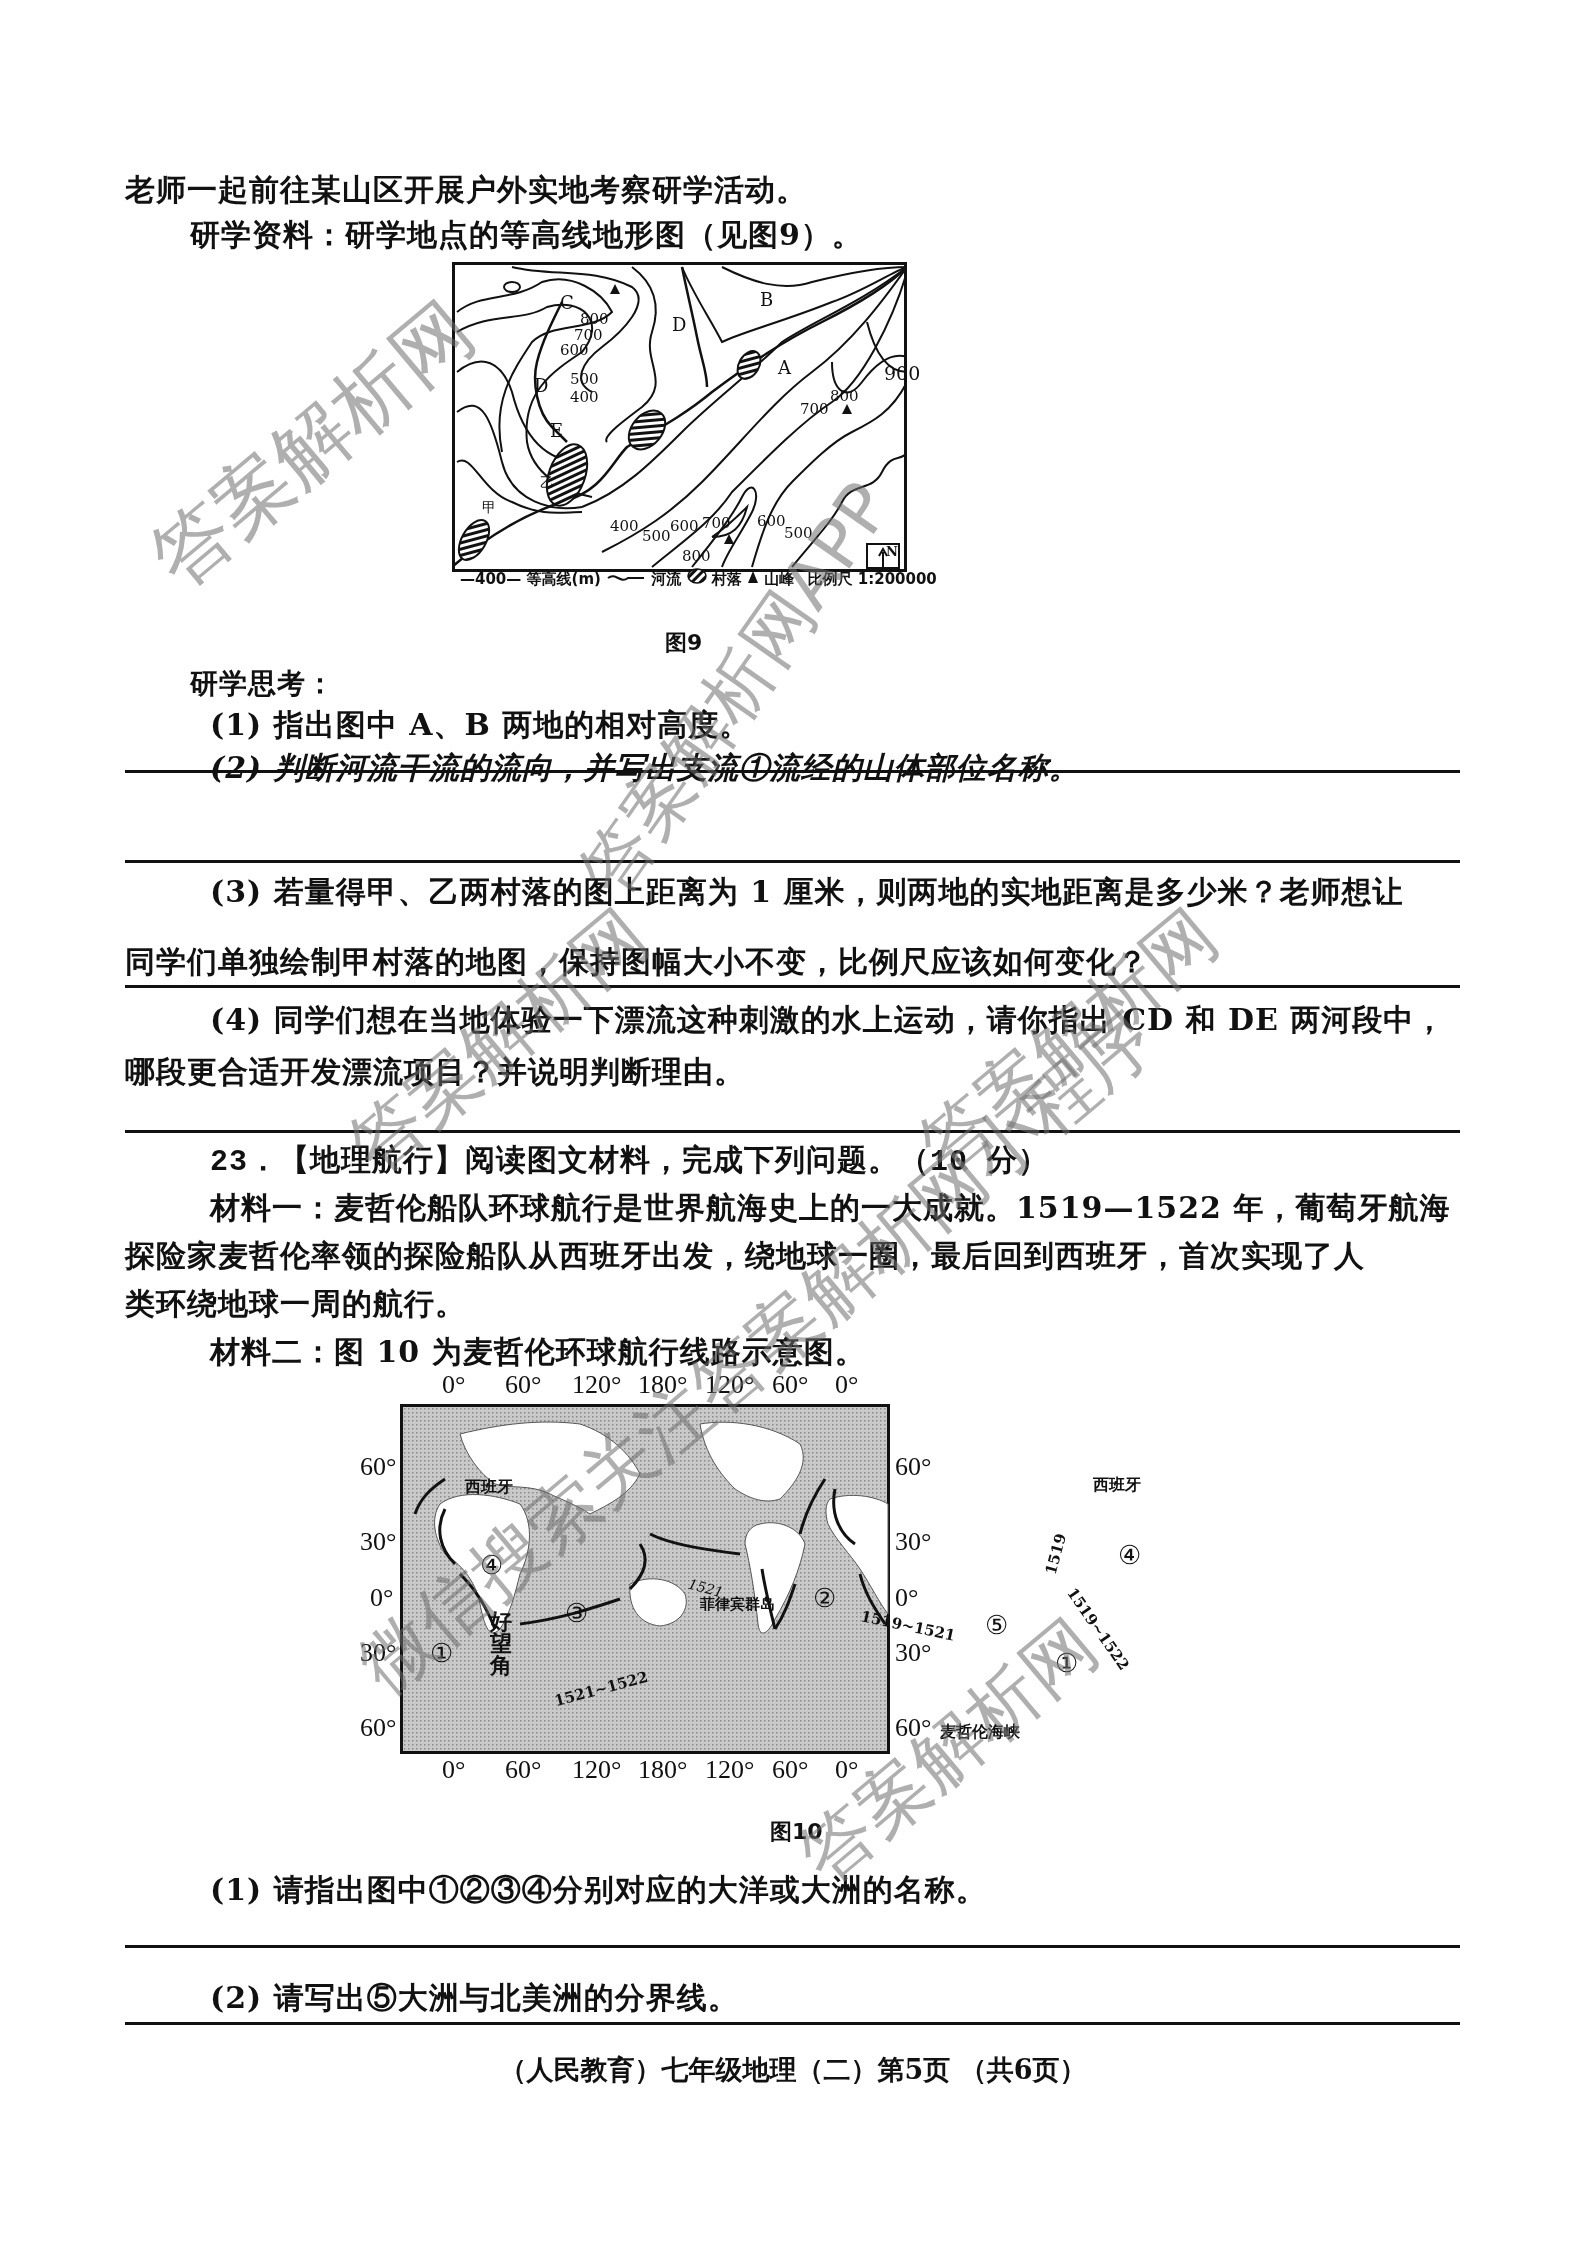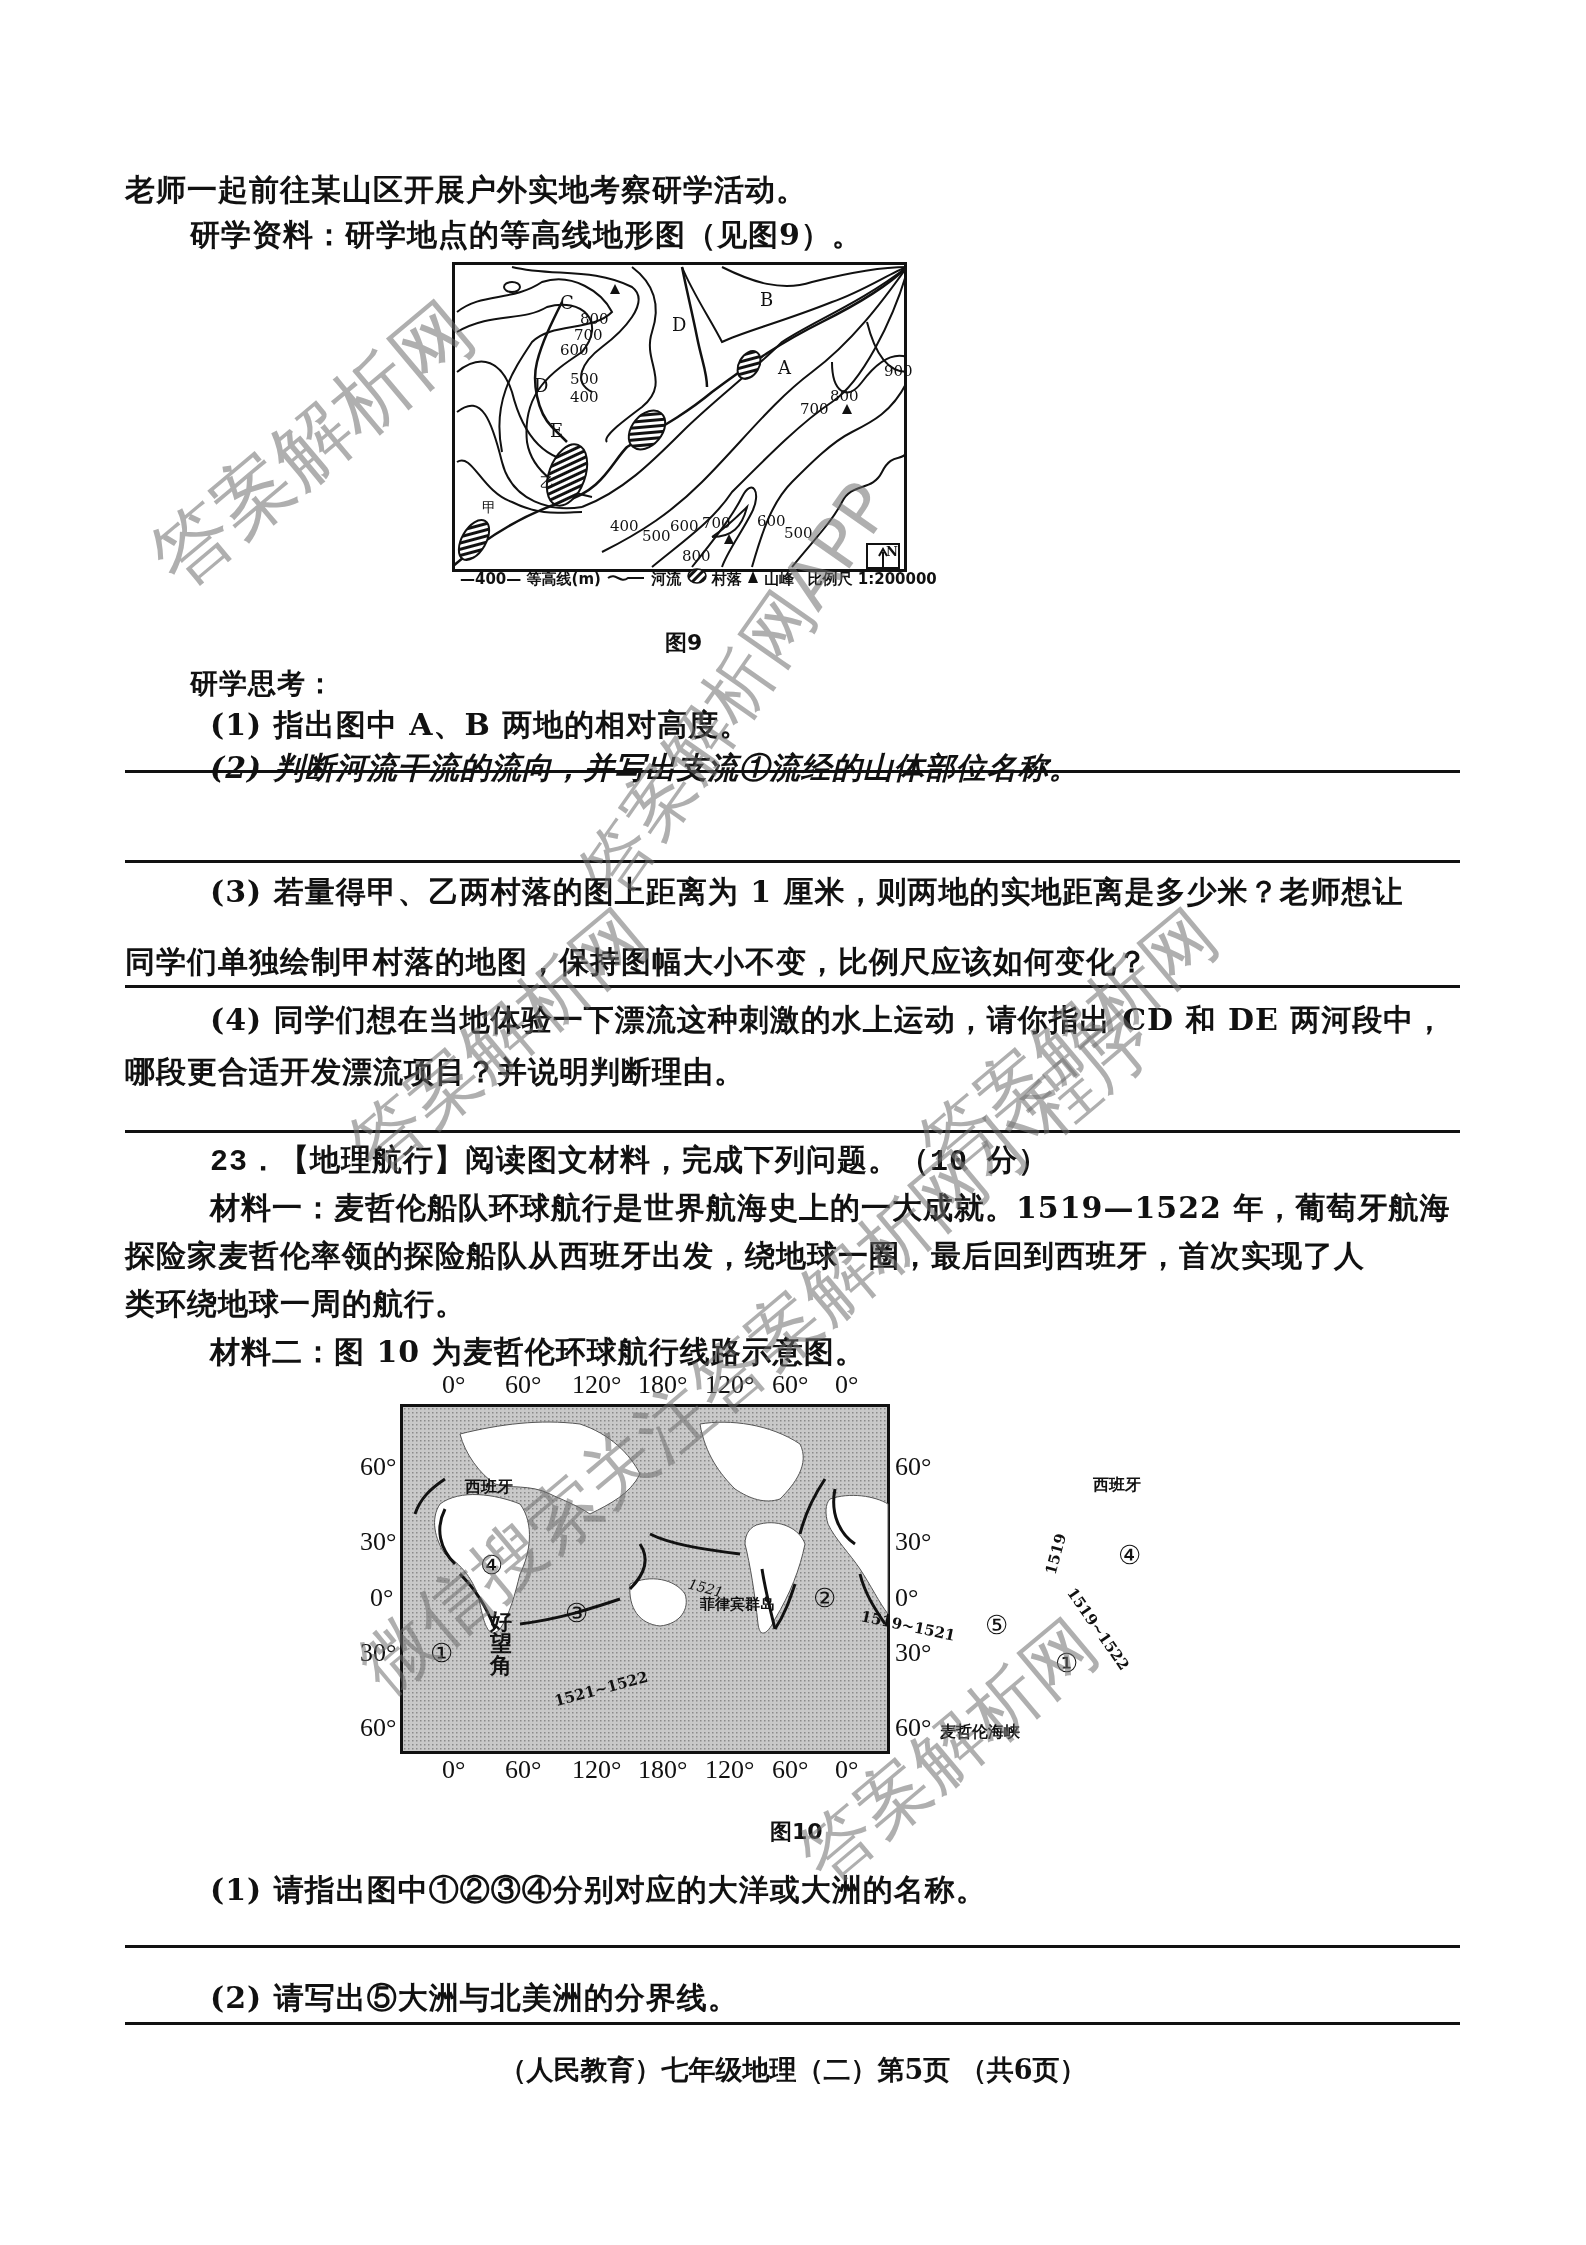--- a/index.html
+++ b/index.html
@@ -77,21 +77,21 @@
   <span style="position:absolute;left:108px;top:79px;font-size:15px;">600</span>
   <span style="position:absolute;left:118px;top:108px;font-size:15px;">500</span>
   <span style="position:absolute;left:118px;top:126px;font-size:15px;">400</span>
   <span style="position:absolute;left:82px;top:113px;font-size:18px;">D</span>
   <span style="position:absolute;left:98px;top:158px;font-size:18px;">E</span>
   <span style="position:absolute;left:88px;top:212px;font-size:14px;">乙</span>
   <span style="position:absolute;left:30px;top:237px;font-size:14px;">甲</span>
   <span style="position:absolute;left:220px;top:52px;font-size:18px;">D</span>
   <span style="position:absolute;left:308px;top:27px;font-size:18px;">B</span>
   <span style="position:absolute;left:326px;top:95px;font-size:18px;">A</span>
-  <span style="position:absolute;left:432px;top:100px;font-size:15px;">900</span>
+  <span style="position:absolute;left:432px;top:100px;font-size:19px;">900</span>
   <span style="position:absolute;left:378px;top:125px;font-size:15px;">800</span>
   <span style="position:absolute;left:348px;top:138px;font-size:15px;">700</span>
   <span style="position:absolute;left:158px;top:255px;font-size:15px;">400</span>
   <span style="position:absolute;left:190px;top:265px;font-size:15px;">500</span>
   <span style="position:absolute;left:218px;top:255px;font-size:15px;">600</span>
   <span style="position:absolute;left:250px;top:252px;font-size:15px;">700</span>
   <span style="position:absolute;left:230px;top:285px;font-size:15px;">800</span>
   <span style="position:absolute;left:305px;top:250px;font-size:15px;">600</span>
   <span style="position:absolute;left:332px;top:262px;font-size:15px;">500</span>
   <span style="position:absolute;left:434px;top:282px;font-size:13px;font-weight:bold;">N</span>

